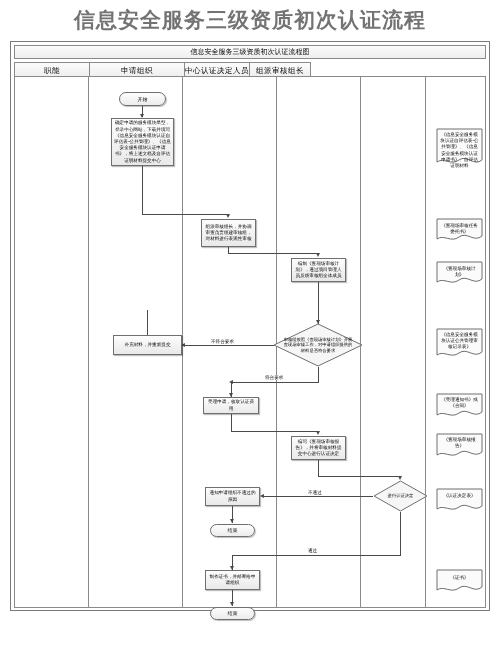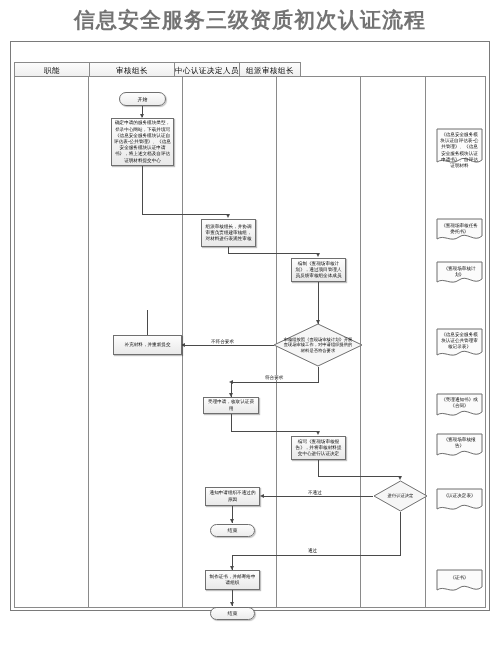--- a/index.html
+++ b/index.html
@@ -146,24 +146,25 @@
   .arr-down{border-left:2.5px solid transparent;border-right:2.5px solid transparent;border-top:4px solid #4a4a4a;}
   .arr-left{border-top:2.5px solid transparent;border-bottom:2.5px solid transparent;border-right:4px solid #4a4a4a;}
 </style>
 </head>
 <body>
 
 <div id="page-title">信息安全服务三级资质初次认证流程</div>
 
 <div id="chart-frame">
 
+  <div id="chart-caption">信息安全服务三级资质初次认证流程图</div>
 
   <div id="header-row">
     <div class="hcell c0">职能</div>
-    <div class="hcell c3">审核组长</div>
+    <div class="hcell c1">申请组织</div>
     <div class="hcell c4">中心认证决定人员</div>
     <div class="hcell c5">组派审核组长</div>
   </div>
 
   <div id="body-row">
     <div class="bcell c0"></div>
     <div class="bcell c1"></div>
     <div class="bcell c2"></div>
     <div class="bcell c3"></div>
     <div class="bcell c4"></div>

